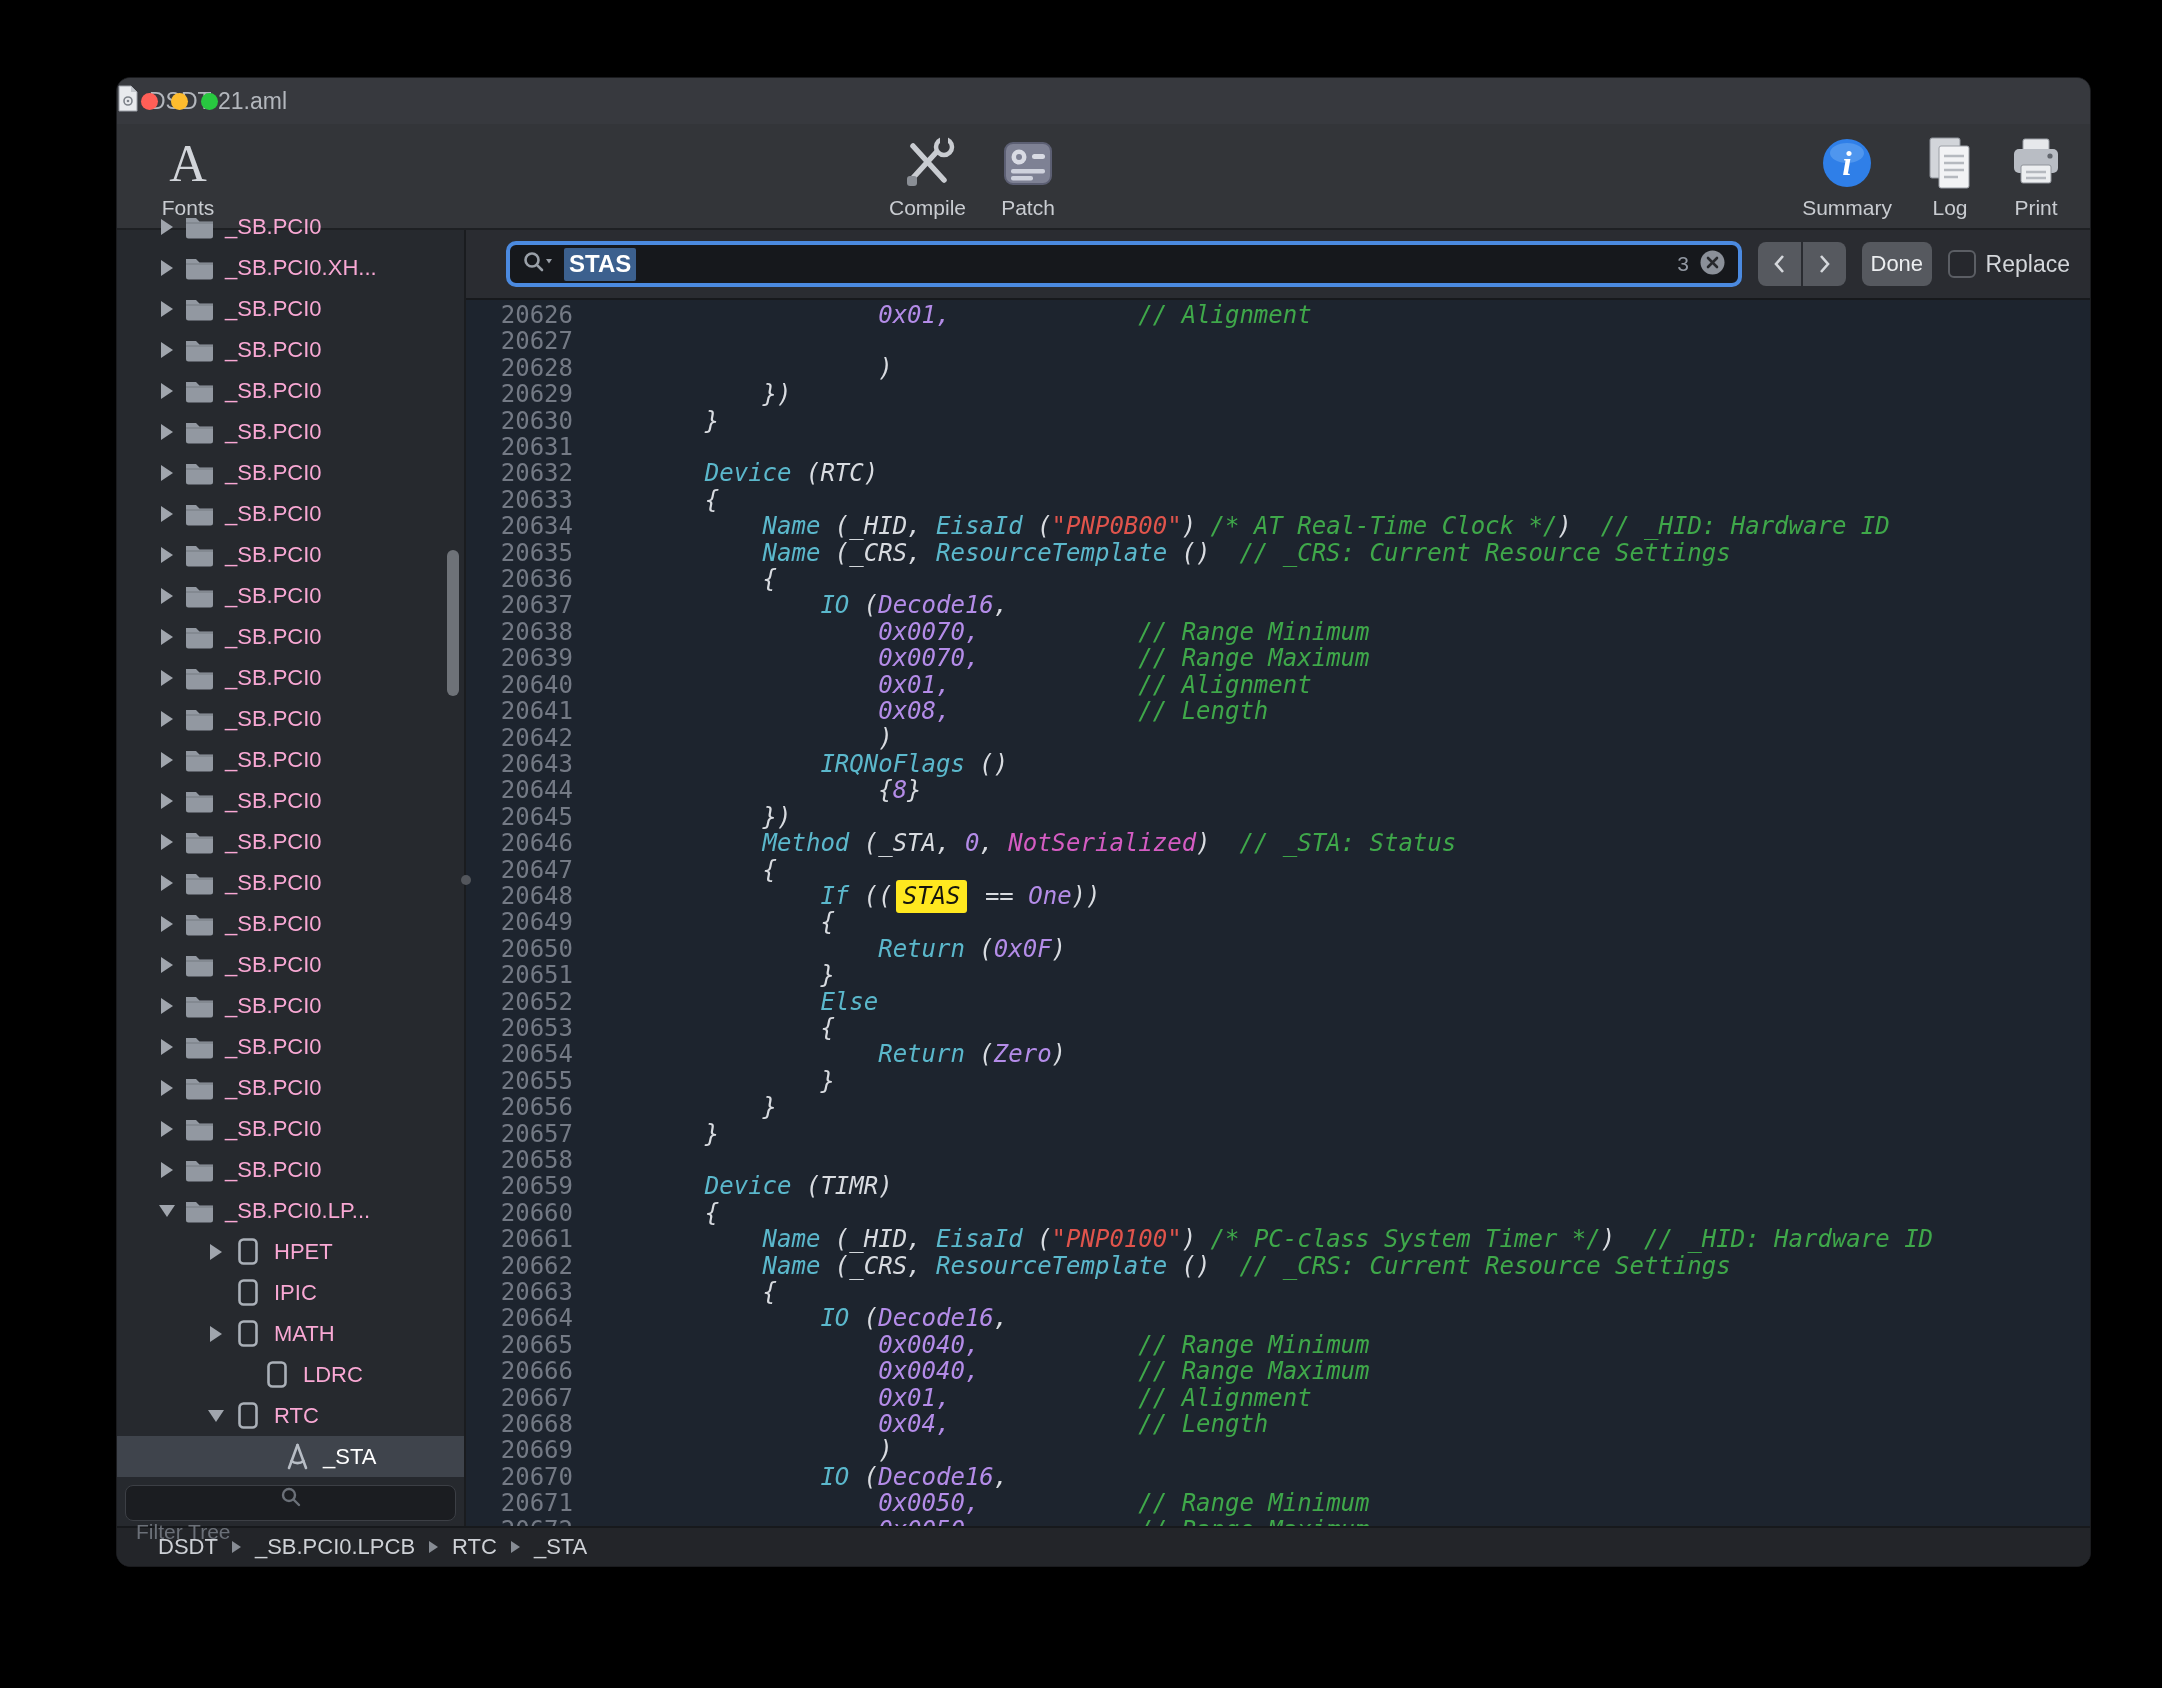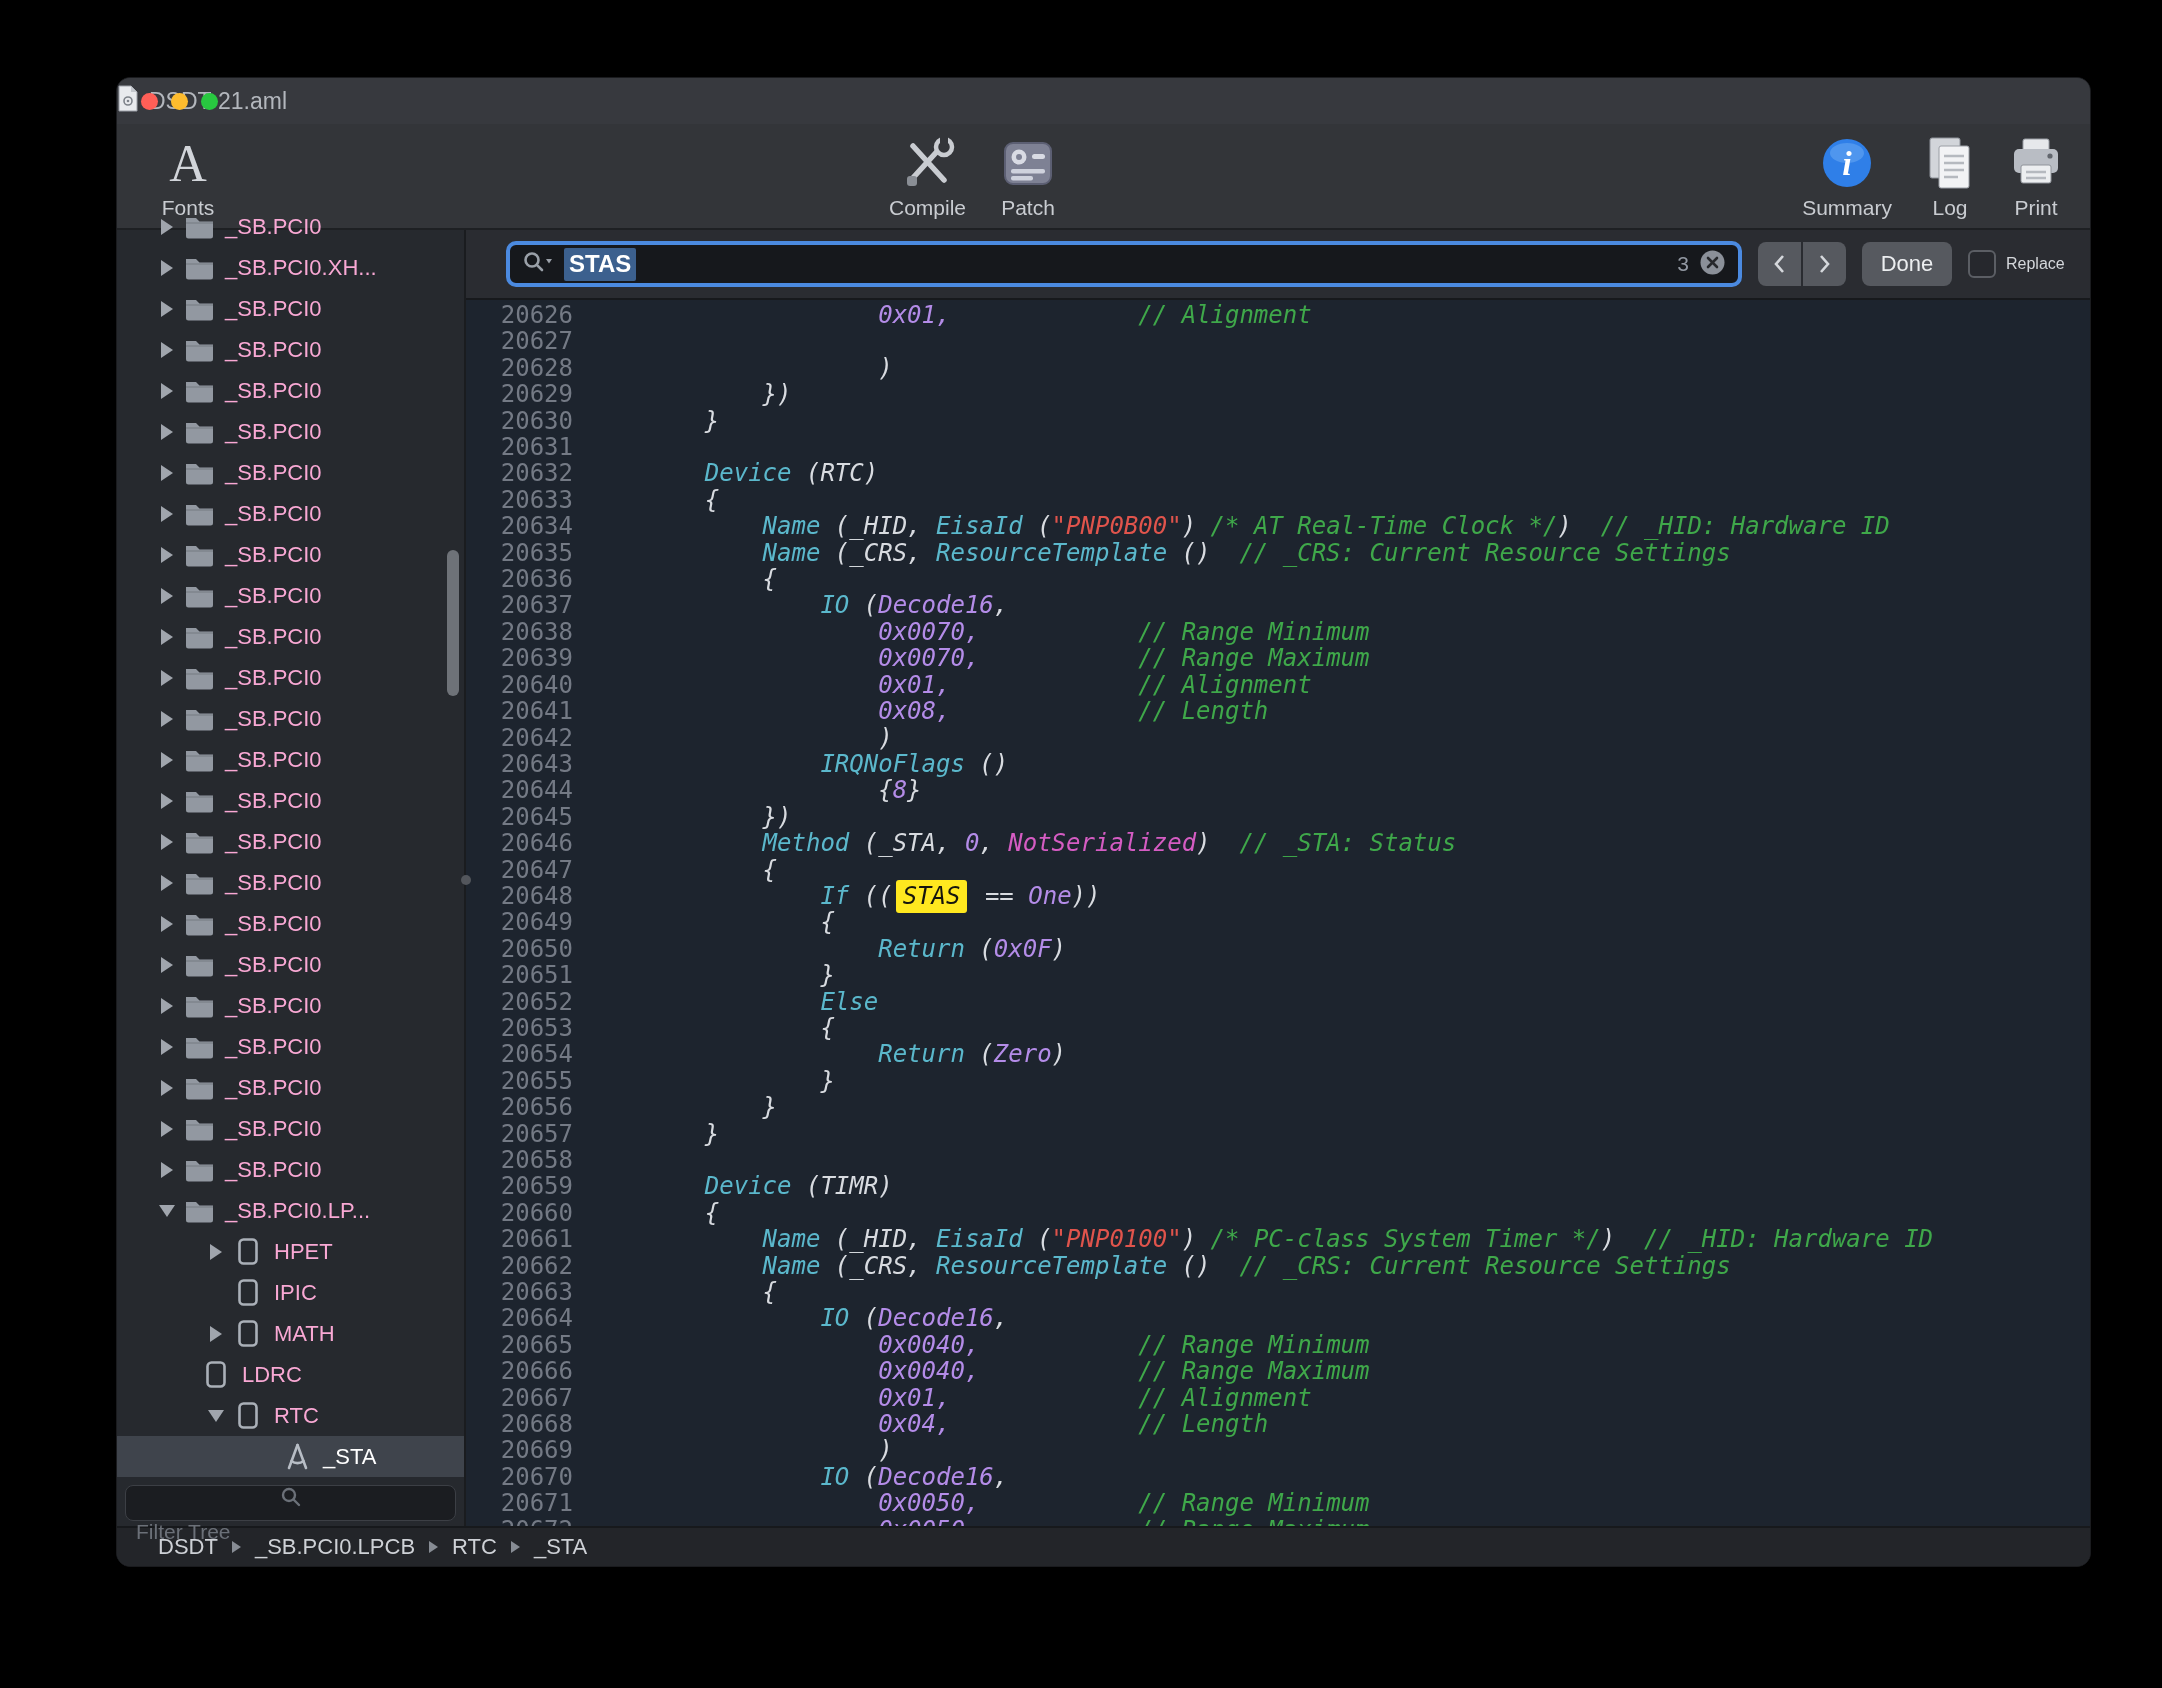--- a/index.html
+++ b/index.html
@@ -67,21 +67,21 @@
            padding:2px 5px 3px; border-radius:2px; }
   .count { margin-left:auto; color:#9298a2; font-size:21px; }
   .nav { display:flex; gap:2px; }
   .nav-btn { width:43px; height:44px; background:#56595f; border:none; display:flex;
              align-items:center; justify-content:center; cursor:default; }
   .nav-btn.prev { border-radius:8px 0 0 8px; } .nav-btn.next { border-radius:0 8px 8px 0; }
   .done { width:90px; height:44px; background:#56595f; border:none; border-radius:8px;
           color:#eceef0; font-size:22px; font-family:"Liberation Sans",sans-serif; }
   .replace-group { display:flex; align-items:center; gap:10px; }
   .checkbox { width:28px; height:28px; background:#26282d; border:2px solid #5b5e64; border-radius:6px; }
-  .replace-label { color:#d4d7db; font-size:16px; }
+  .replace-label { color:#d4d7db; font-size:23px; }
 
   
   .code-area { flex:1; overflow:hidden; padding-top:2px;
                font-family:"DejaVu Sans Mono", monospace; font-size:24px; line-height:26.4px; }
   .code-line { display:flex; white-space:pre; }
   .ln { flex:0 0 107px; text-align:right; color:#747a85; }
   .ct { margin-left:74px;font-style:italic; }
   .tk-p { color:var(--plain,#d8dbe0); }
   .tk-k { color:var(--kw,#5bb8cc); }
   .tk-n { color:var(--num,#b48ce8); }
@@ -474,21 +474,21 @@
           </div>
           <div class="tree-row" style="padding-left: 85px;">
             <span class="disc r"></span>
             <span class="tree-icon">
               <svg width="24" height="29" viewBox="0 0 24 29">
                 <rect x="3.5" y="2.5" width="17" height="24" rx="4" fill="none" stroke="#aab0b8" stroke-width="2.6"></rect>
               </svg>
             </span>
             <span class="tree-label">MATH</span>
           </div>
-          <div class="tree-row" style="padding-left: 53px;">
+          <div class="tree-row" style="padding-left: 114px;">
             <span class="disc "></span>
             <span class="tree-icon">
               <svg width="24" height="29" viewBox="0 0 24 29">
                 <rect x="3.5" y="2.5" width="17" height="24" rx="4" fill="none" stroke="#aab0b8" stroke-width="2.6"></rect>
               </svg>
             </span>
             <span class="tree-label">LDRC</span>
           </div>
           <div class="tree-row" style="padding-left: 85px;">
             <span class="disc d"></span>

